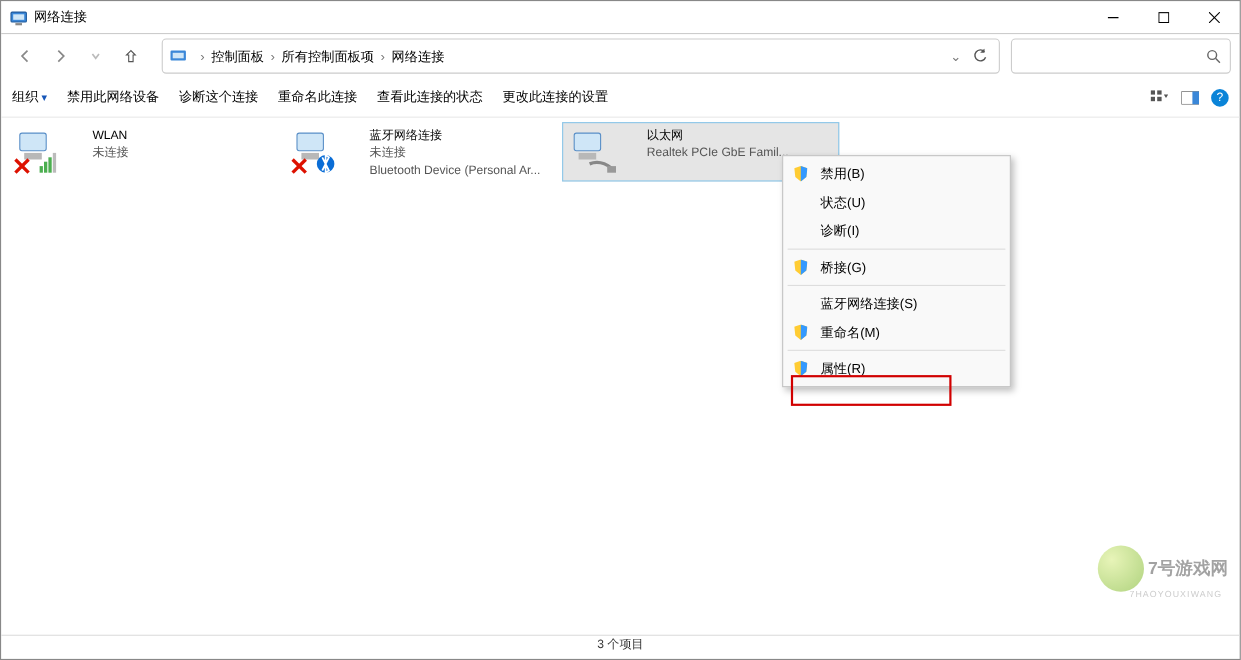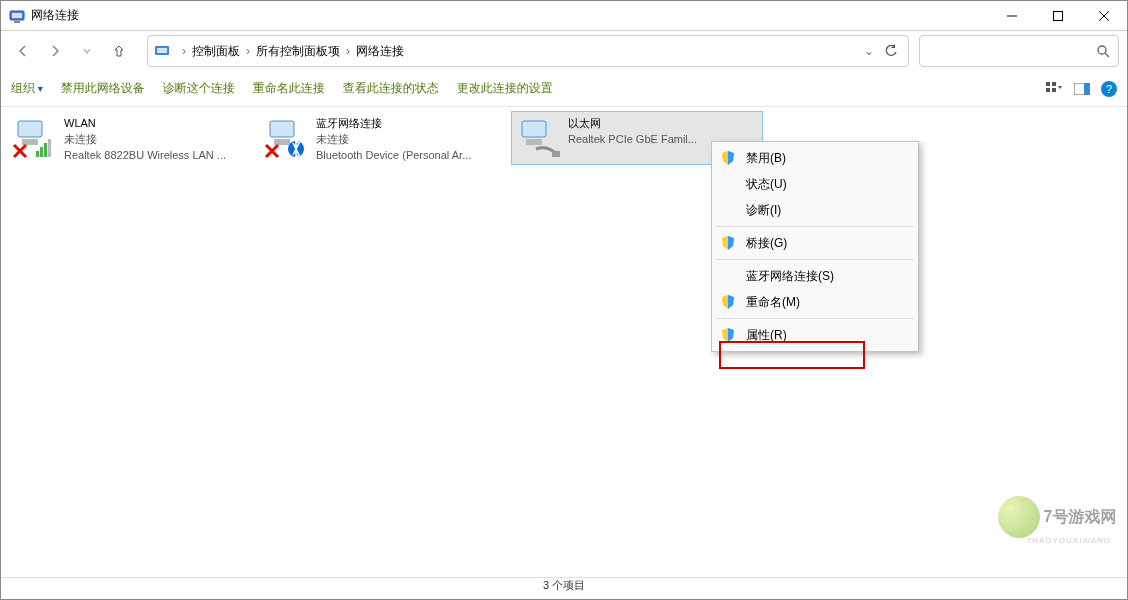--- a/index.html
+++ b/index.html
@@ -19,31 +19,31 @@
 .addrbar { flex: 1; height: 32px; border: 1px solid #ccc; border-radius: 4px; display:flex; align-items:center; padding: 0 6px; font-size: 12px; margin: 0 6px 0 10px; }
 .addrbar .small-icon { width:16px; height:16px; margin-right:6px;}
 .crumb-sep { color:#777; margin: 0 6px; }
 .addrbar-spacer { flex:1; }
 .searchbar { width: 200px; height: 32px; border:1px solid #ccc; border-radius:4px; display:flex; align-items:center; padding:0 8px; font-size:12px;}
 .searchbar .spacer{flex:1;}
 .searchbar .icon{color:#666;}
 
 
 .toolbar { height: 36px; display:flex; align-items:center; padding: 0 10px; gap: 18px; font-size: 12px; border-bottom:1px solid #e8e8e8;}
-.tool-item { color:#4d7c0f; cursor:pointer; }
+.tool-item { color:#000000; cursor:pointer; }
 .tool-item.dd::after { content:" ▾"; font-size:10px; color:#1756b8;}
 .toolbar .spacer{flex:1;}
 .view-icons { display:flex; gap:10px; align-items:center;}
 .view-icon { width:18px; height:18px; cursor:pointer; display:flex; align-items:center; justify-content:center; color:#555;}
 .help-icon { width:16px;height:16px;border-radius:50%;background:#0a84d8;color:#fff;font-size:11px;display:flex;align-items:center;justify-content:center;}
 
 
 .content { position:relative; height: calc(600px - 30px - 40px - 36px - 24px); }
 .adapter-row { display:flex; padding: 4px 6px; gap:0; }
-.adapter { width: 252px; height:54px; display:flex; padding:3px 4px; cursor:pointer; border:1px solid transparent;}
+.adapter { width: 252px; height:54px; display:flex; padding:3px 4px; cursor:pointer; border:1px solid transparent;gap:20px;}
 .adapter.selected { background:#e5e5e5; border:1px solid #8ac6e9;}
 .adapter .aicon { width:48px; height:48px; position:relative; display:flex; align-items:center; justify-content:center; flex-shrink:0;}
 .adapter .info { flex:1; padding-left:4px; font-size:11px; line-height:16px; overflow:hidden;}
 .adapter .info .l1 { color:#000;}
 .adapter .info .l2 { color:#555;}
 .adapter .info .l3 { color:#555; white-space:nowrap; overflow:hidden; text-overflow:ellipsis;}
 
 
 .ctx-menu { position:absolute; left:710px; top:140px; width:208px; background:#f9f9f9; border:1px solid #c3c3c3; box-shadow:3px 3px 6px rgba(0,0,0,.25); font-size:12px; padding:3px 0;}
 .ctx-item { height:26px; display:flex; align-items:center; padding:0 14px 0 8px; cursor:pointer; position:relative;}
@@ -198,21 +198,20 @@
           </g>
           <g transform="translate(2,30)">
               <line x1="0" y1="0" x2="12" y2="12" stroke="#d10" stroke-width="3"></line>
               <line x1="12" y1="0" x2="0" y2="12" stroke="#d10" stroke-width="3"></line>
             </g>
         </svg>
       </div>
       <div class="info">
         <div class="l1">WLAN</div>
         <div class="l2">未连接</div>
-        <div class="l3">Realtek 8822BU Wireless LAN ...</div>
       </div>
     </div>
 
     <div class="adapter">
       <div class="aicon">
         <svg width="48" height="48" viewBox="0 0 48 48">
           <rect x="6" y="6" width="24" height="16" rx="2" fill="#cfe6f7" stroke="#5a8fc7"></rect>
           <rect x="10" y="24" width="16" height="6" fill="#b8b8b8"></rect>
           <circle cx="32" cy="34" r="8" fill="#0a6dd6"></circle>
           <path d="M29 28 L35 40 L32 42 L32 26 L35 28 L29 40" fill="none" stroke="#fff" stroke-width="1.6"></path>

